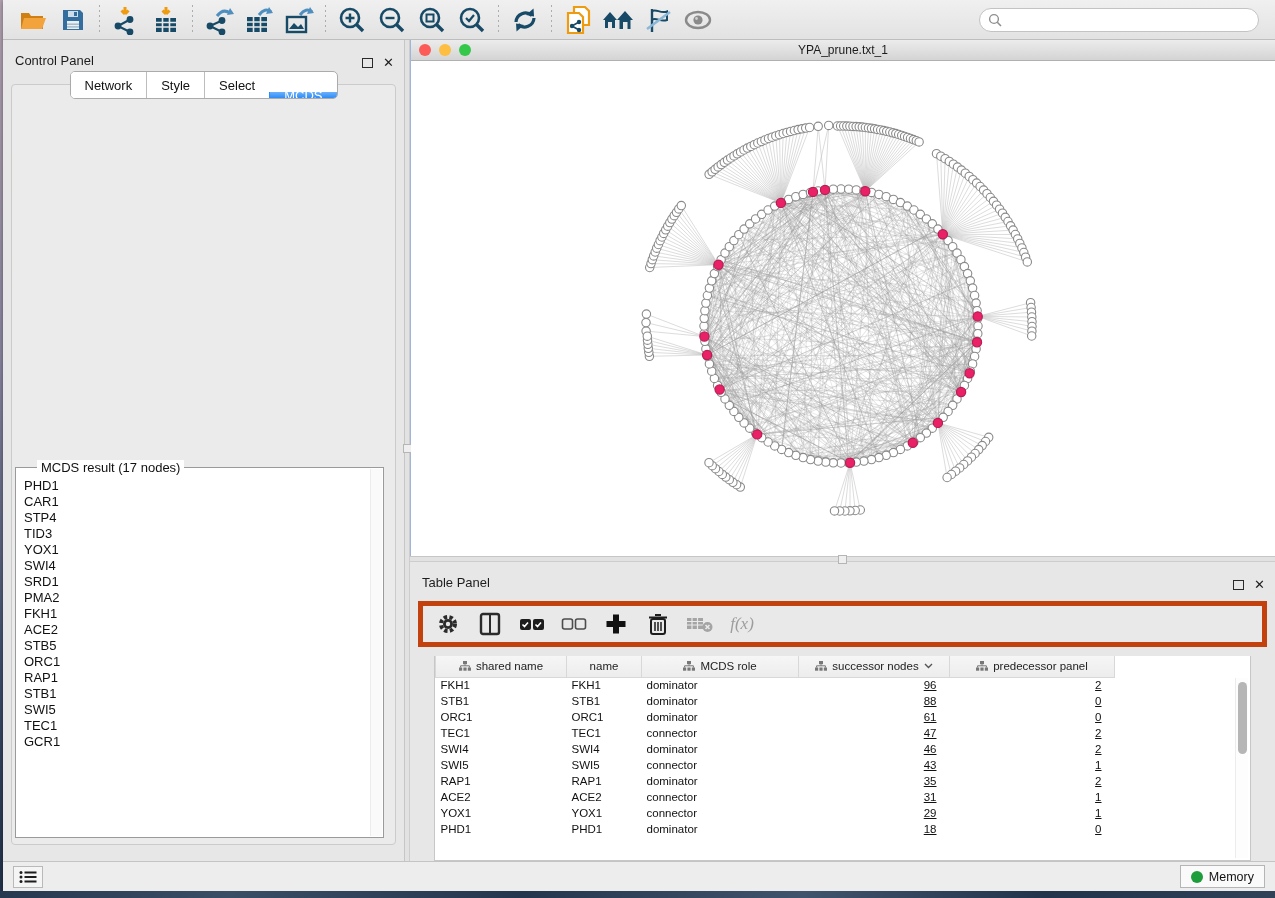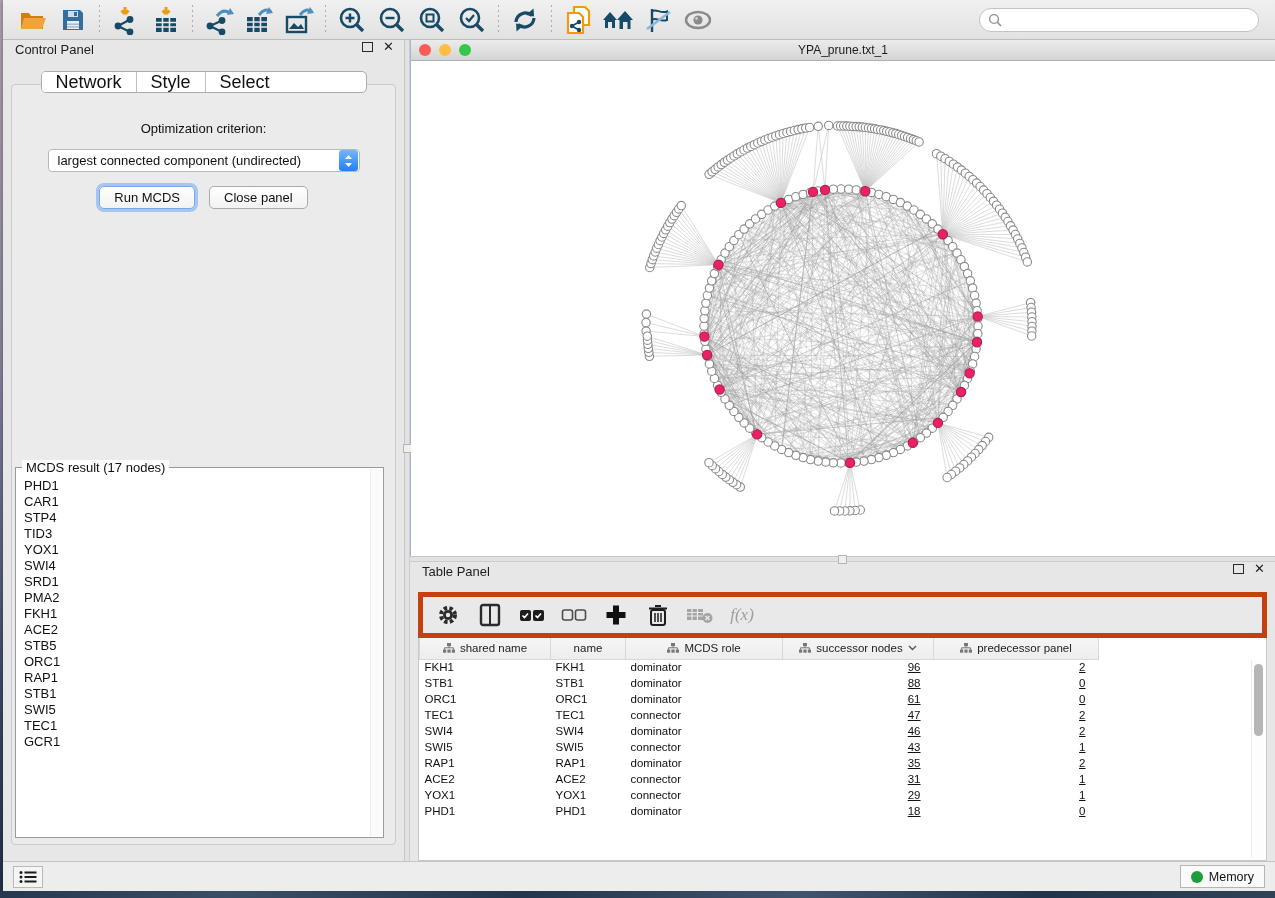--- a/index.html
+++ b/index.html
@@ -21,48 +21,48 @@
   .toolbar .spacer { flex:1; }
   .search-box { width:280px; height:24px; background:#fff; border:1px solid #c3c3c3; border-radius:12px;
     display:flex; align-items:center; padding:0 8px; margin-right:6px; }
   .search-box input { border:none; outline:none; flex:1; font-size:12px; background:transparent; margin-left:5px; }
 
   
   .main { flex:1; display:flex; min-height:0; }
 
   
   .control-panel { width:401px; flex:0 0 401px; position:relative; background:#e7e7e7; }
-  .panel-title-row { height:28px; display:flex; align-items:flex-start; padding:2px 10px 0 12px; }
+  .panel-title-row { height:28px; display:flex; align-items:flex-end; padding:2px 10px 0 12px; }
   .panel-title { font-size:13px; color:#1d1d1d; }
   .panel-title-row .spacer { flex:1; }
   .float-icon { width:11px; height:10px; border:1.5px solid #2a2a2a; margin-right:10px; }
   .close-icon { font-size:13px; font-weight:bold; color:#1d1d1d; line-height:10px; }
   .cp-panel { position:absolute; left:8px; right:8px; top:44px; bottom:16px;
     background:#ebebeb; border:1px solid #cbcbcb; border-radius:4px; }
   .segmented { display:flex; border:1px solid #ababab; border-radius:5px; background:#fff; overflow:hidden;
-    height:22px; font-size:18px; }
+    height:28px; font-size:13px; }
   .segmented .seg { padding:0 14px; display:flex; align-items:center; border-left:1px solid #bdbdbd; color:#111; background:#fff; }
   .segmented .seg:first-child { border-left:none; }
   .segmented .seg.selected { background:linear-gradient(#6bb1fb,#2f8bf7); color:#fff; border-left-color:#2f8bf7;margin-top:20px; }
   .cp-tabs { position:absolute; top:31px; left:50%; transform:translateX(-50%); z-index:3; }
   .cp-content { padding-top:36px; display:flex; flex-direction:column; align-items:center; }
   .crit-label { font-size:13px; color:#111; margin-bottom:13px; }
   .combo { width:312px; height:23px; background:#fff; border:1px solid #b9b9b9; border-radius:4px;
     display:flex; align-items:center; font-size:13px; }
   .combo .combo-text { flex:1; padding-left:9px; color:#111; white-space:nowrap; }
   .combo .stepper { width:19px; height:21px; border-radius:3px; margin-right:1px;
     background:linear-gradient(#74b6fb,#2280f2); display:flex; flex-direction:column; align-items:center; justify-content:center; }
   .combo .stepper svg { display:block; }
   .btn-row { margin-top:14px; display:flex; gap:14px; }
   .mac-btn { height:23px; padding:0 14px; background:linear-gradient(#ffffff,#f2f2f2); border:1px solid #ababab;
     border-radius:5px; font-size:13px; color:#111; font-family:inherit; }
   .mac-btn.focused { box-shadow:0 0 0 3px rgba(104,167,250,.55); border-color:#7aa8e0; }
   .result-fieldset { position:absolute; left:3px; right:11px; top:382px; bottom:6px;
     border:1px solid #9a9a9a; background:#fff; }
-  .result-legend { position:absolute; top:-8px; left:6px; background:#fff; padding:0 4px; font-size:13px; color:#111; }
+  .result-legend { position:absolute; top:-8px; left:21px; background:#fff; padding:0 4px; font-size:13px; color:#111; }
   .result-list { position:absolute; inset:1px 13px 1px 1px; overflow:hidden; padding:9px 0 0 7px; }
   .result-item { font-size:13px; line-height:16px; color:#111; }
   .result-scroll { position:absolute; top:1px; bottom:1px; right:1px; width:12px; background:#fafafa; border-left:1px solid #ececec; }
 
   
   .v-splitter { width:6px; flex:0 0 6px; background:#e2e2e2; border-left:1px solid #c6c6c6; border-right:1px solid #cdcdcd; position:relative; }
   .v-splitter .handle { position:absolute; left:-2px; top:404px; width:9px; height:9px; background:#efefef; border:1px solid #b5b5b5; }
   .h-splitter { height:6px; flex:0 0 6px; background:#e2e2e2; border-top:1px solid #c6c6c6; border-bottom:1px solid #cdcdcd; position:relative; }
   .h-splitter .handle { position:absolute; top:-2px; left:428px; width:9px; height:9px; background:#efefef; border:1px solid #b5b5b5; }
 
@@ -71,26 +71,26 @@
   .network-view { height:516px; flex:0 0 516px; display:flex; flex-direction:column; border-left:1px solid #9fb6d9; }
   .net-titlebar { height:21px; flex:0 0 21px; background:linear-gradient(#ececec,#d4d4d4); border-bottom:1px solid #b0b0b0;
     position:relative; display:flex; align-items:center; justify-content:center; }
   .traffic { position:absolute; left:8px; top:4px; display:flex; gap:8px; }
   .traffic .dot { width:12px; height:12px; border-radius:50%; }
   .net-title { font-size:12px; color:#1c1c1c; }
   .net-canvas { flex:1; background:#fff; position:relative; }
   .net-canvas svg { position:absolute; inset:0; }
 
   
-  .table-panel { flex:1; background:#e7e7e7; display:flex; flex-direction:column; min-height:0; }
+  .table-panel { flex:1; background:#e7e7e7; display:flex; flex-direction:column; min-height:0;gap:9px; }
   .table-toolbar { height:46px; flex:0 0 46px; margin:2px 8px 0 8px; background:#e9e9e9; border:5px solid #c2410c;
     display:flex; align-items:center; gap:8px; padding:0 8px; }
   .tt-btn { width:34px; height:34px; display:flex; align-items:center; justify-content:center; }
   .fx-label { font-size:17px; font-style:italic; font-family:"Liberation Serif","DejaVu Serif",serif; color:#9d9d9d; }
-  .table-wrap { flex:1; margin:0 8px; background:#fff; border:1px solid #c7c7c7; border-top:none; position:relative; overflow:hidden; }
+  .table-wrap { flex:1; margin:0 24px; background:#fff; border:1px solid #c7c7c7; border-top:none; position:relative; overflow:hidden; }
   table.node-table { border-collapse:collapse; table-layout:fixed; width:830px; font-size:11.5px; }
   table.node-table col.c0{width:131px} table.node-table col.c1{width:75px} table.node-table col.c2{width:157px}
   table.node-table col.c3{width:151px} table.node-table col.c4{width:165px}
   table.node-table thead th { height:21px; background:linear-gradient(#f6f6f6,#ececec); border:1px solid #d8d8d8; border-top:none;
     font-weight:normal; color:#222; text-align:center; position:relative; white-space:nowrap; }
   .th-inner { display:flex; align-items:center; justify-content:center; gap:5px; }
   table.node-table td { height:16px; padding:0 4px 0 5px; color:#111; white-space:nowrap; }
   table.node-table td.num { text-align:right; padding-right:13px;text-decoration:underline; }
   .tbl-scroll { position:absolute; top:22px; bottom:2px; right:2px; width:13px; background:#fdfdfd; border-left:1px solid #ececec; }
   .tbl-scroll .thumb { position:absolute; top:4px; left:2px; width:9px; height:72px; background:#b6b6b6; border-radius:5px; }
@@ -266,36 +266,20 @@
       <div class="cp-panel"></div>
       <div class="cp-tabs">
         <div class="segmented">
           <div class="seg">Network</div>
           <div class="seg">Style</div>
           <div class="seg">Select</div>
           <div class="seg selected">MCDS</div>
         </div>
       </div>
       <div class="cp-panel" style="background:transparent;border-color:transparent;pointer-events:none;">
-        <div class="cp-content" style="pointer-events:auto;">
-          <div class="crit-label">Optimization criterion:</div>
-          <div class="combo">
-            <span class="combo-text">largest connected component (undirected)</span>
-            <span class="stepper">
-              <svg width="9" height="14" viewBox="0 0 9 14">
-                    <path d="M4.5 1 L8 5 H1 Z" fill="#fff"></path>
-                    <path d="M4.5 13 L1 9 H8 Z" fill="#fff"></path>
-                  </svg>
-            </span>
-          </div>
-          <div class="btn-row">
-            <button class="mac-btn focused">Run MCDS</button>
-            <button class="mac-btn">Close panel</button>
-          </div>
-        </div>
         <div class="result-fieldset" style="pointer-events:auto;">
           <span class="result-legend">MCDS result (17 nodes)</span>
           <div class="result-list" id="mcds-list">
                 <div class="result-item">PHD1</div>
                 <div class="result-item">CAR1</div>
                 <div class="result-item">STP4</div>
                 <div class="result-item">TID3</div>
                 <div class="result-item">YOX1</div>
                 <div class="result-item">SWI4</div>
                 <div class="result-item">SRD1</div>

